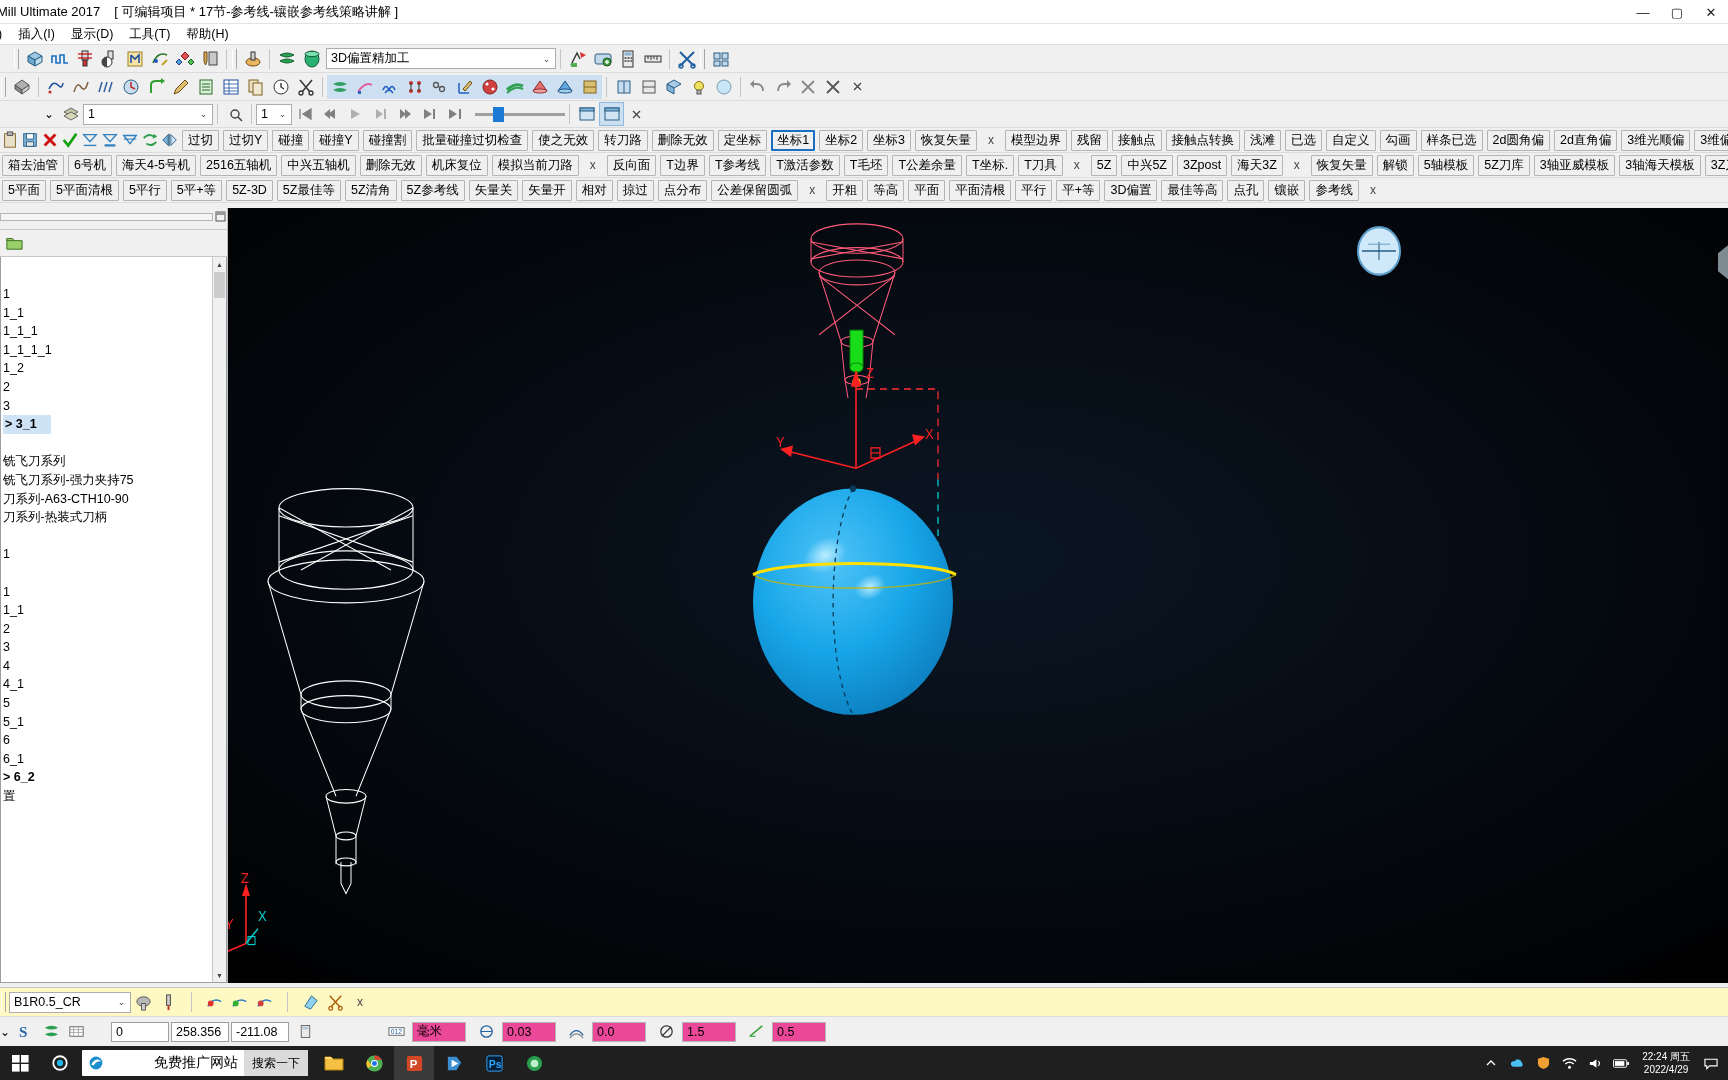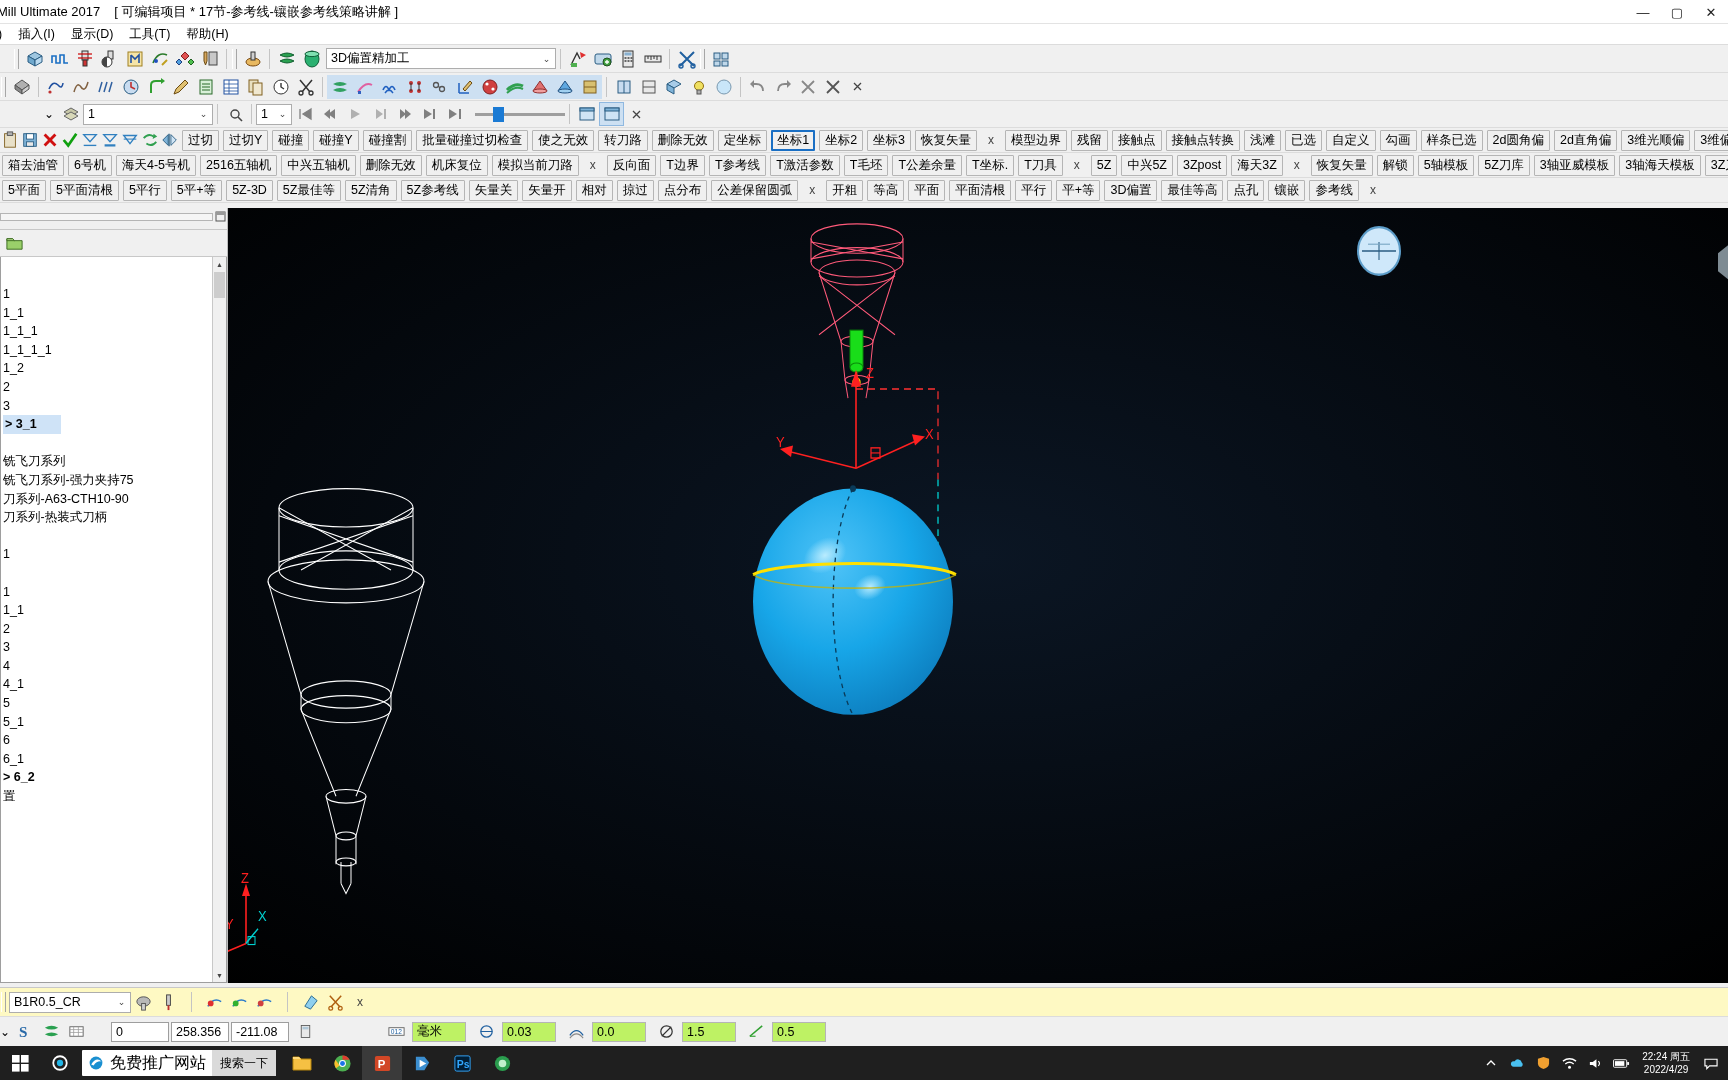--- a/index.html
+++ b/index.html
@@ -74,47 +74,47 @@
   .lp-hscroll .track { position:absolute; left:0; right:0; top:3px; height:8px;
                        border:1px solid #b5b5b5; background:#f5f5f5; }
   .lp-pin { position:absolute; right:0; top:1px; width:14px; height:14px;
             display:flex; align-items:center; justify-content:center; }
   .lp-iconrow { height:27px; display:flex; align-items:center; background:#f0f0f0;
                 border-bottom:1px solid #c8c8c8; }
   .lp-tree { flex:1; background:#fff; position:relative; overflow:hidden;
              border:1px solid #9e9e9e; border-top:none; }
   .tree-line { height:18.6px; line-height:18.6px; font-size:12.5px; color:#000;
                white-space:nowrap; padding-left:2px; }
-  .tree-line.sel { background:#cfe3f7; font-weight:bold; display:inline-block; padding-right:24px; }
+  .tree-line.sel { background:#cfe3f7; font-weight:bold; display:inline-block; padding-right:14px; }
   .tree-spacer { height:18.6px; }
   .vscroll { position:absolute; right:0; top:0; bottom:0; width:14px; background:#f0f0f0;
              border-left:1px solid #c8c8c8; }
   .vs-arrow { height:14px; display:flex; align-items:center; justify-content:center;
               font-size:7px; color:#444; background:#f0f0f0; }
   .vs-arrow.bot { position:absolute; bottom:0; left:0; right:0; }
   .vs-thumb { position:absolute; left:1px; right:1px; top:15px; height:26px; background:#cdcdcd; }
 
   .viewport { flex:1; background:#000; position:relative; overflow:hidden; }
 
   
   .botbar1 { position:absolute; left:0; right:0; bottom:64px; height:29px; background:#fef9c3;
              border-top:1px solid #c8c8c8; display:flex; align-items:center; }
   .botbar2 { position:absolute; left:0; right:0; bottom:34px; height:30px; background:#f0f0f0;
              border-top:1px solid #dcdcdc; display:flex; align-items:center; }
   .field { height:20px; background:#fff; border:1px solid #9e9e9e; font-size:12.5px;
            display:flex; align-items:center; padding:0 4px; }
-  .field.ro { background:#bef264; border-color:#b5b5b5; }
+  .field.ro { background:#ec4899; border-color:#b5b5b5; }
 
   
   .taskbar { position:absolute; left:0; right:0; bottom:0; height:34px; background:#1f1f1f;
              display:flex; align-items:center; }
   .tb-item { width:40px; height:34px; display:flex; align-items:center; justify-content:center; }
   .tb-search { height:26px; background:#fff; display:flex; align-items:center;
                margin-left:2px; border-radius:1px; }
-  .tb-search .s-txt { font-size:16px; color:#000; padding:0 6px; white-space:nowrap; }
+  .tb-search .s-txt { font-size:14px; color:#000; padding:0 6px; white-space:nowrap;margin-left:44px; }
   .tb-search .s-btn { background:#dadada; height:26px; display:flex; align-items:center;
                       padding:0 8px; font-size:12px; }
   .tray { margin-left:auto; display:flex; align-items:center; height:34px; padding-right:4px; }
   .tray-ic { width:26px; height:34px; display:flex; align-items:center; justify-content:center;
              color:#fff; font-size:12px; }
   .clock { color:#fff; font-size:10px; line-height:13px; text-align:center; padding:0 8px; }
   .clock div { white-space:nowrap; }
 </style>
 </head>
 <body>

